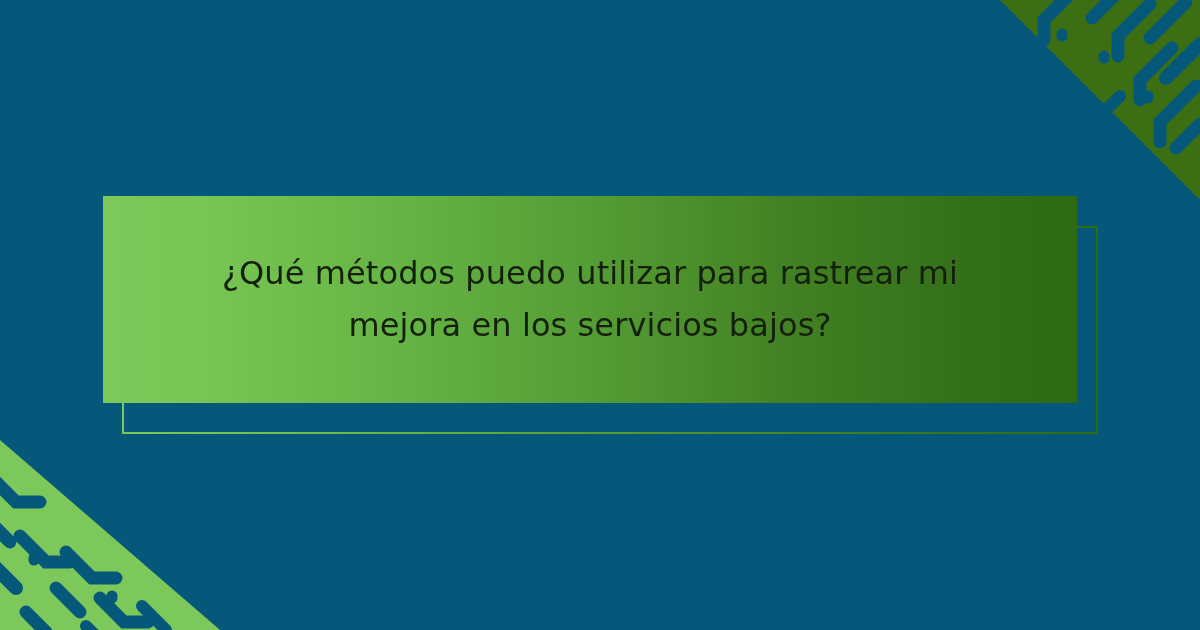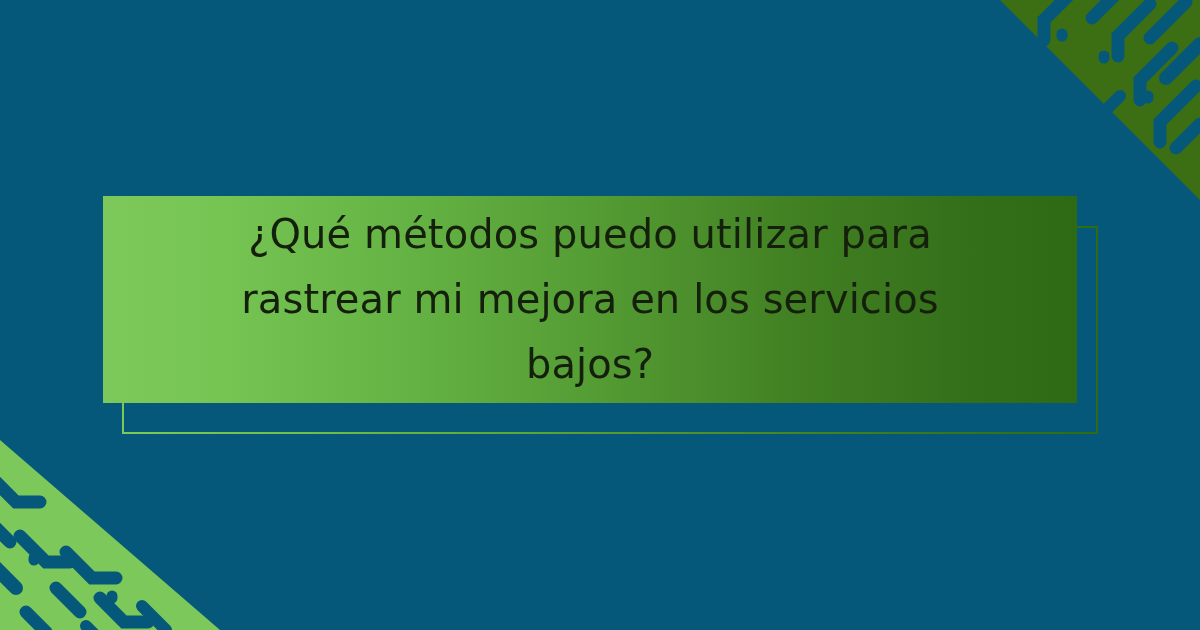--- a/index.html
+++ b/index.html
@@ -70,21 +70,21 @@
         #417F22 72%,
         #34701A 88%,
         #2E6A14 100%);
     display: flex;
     align-items: center;
     justify-content: center;
     padding: 0 60px;
   }
 
   #title-text {
-    font-size: 40px;
+    font-size: 32px;
     line-height: 1.62;
     font-weight: 400;
     color: #15200C;
     text-align: center;
     letter-spacing: 0.1px;
     max-width: 800px;
   }
 </style>
 </head>
 <body>

